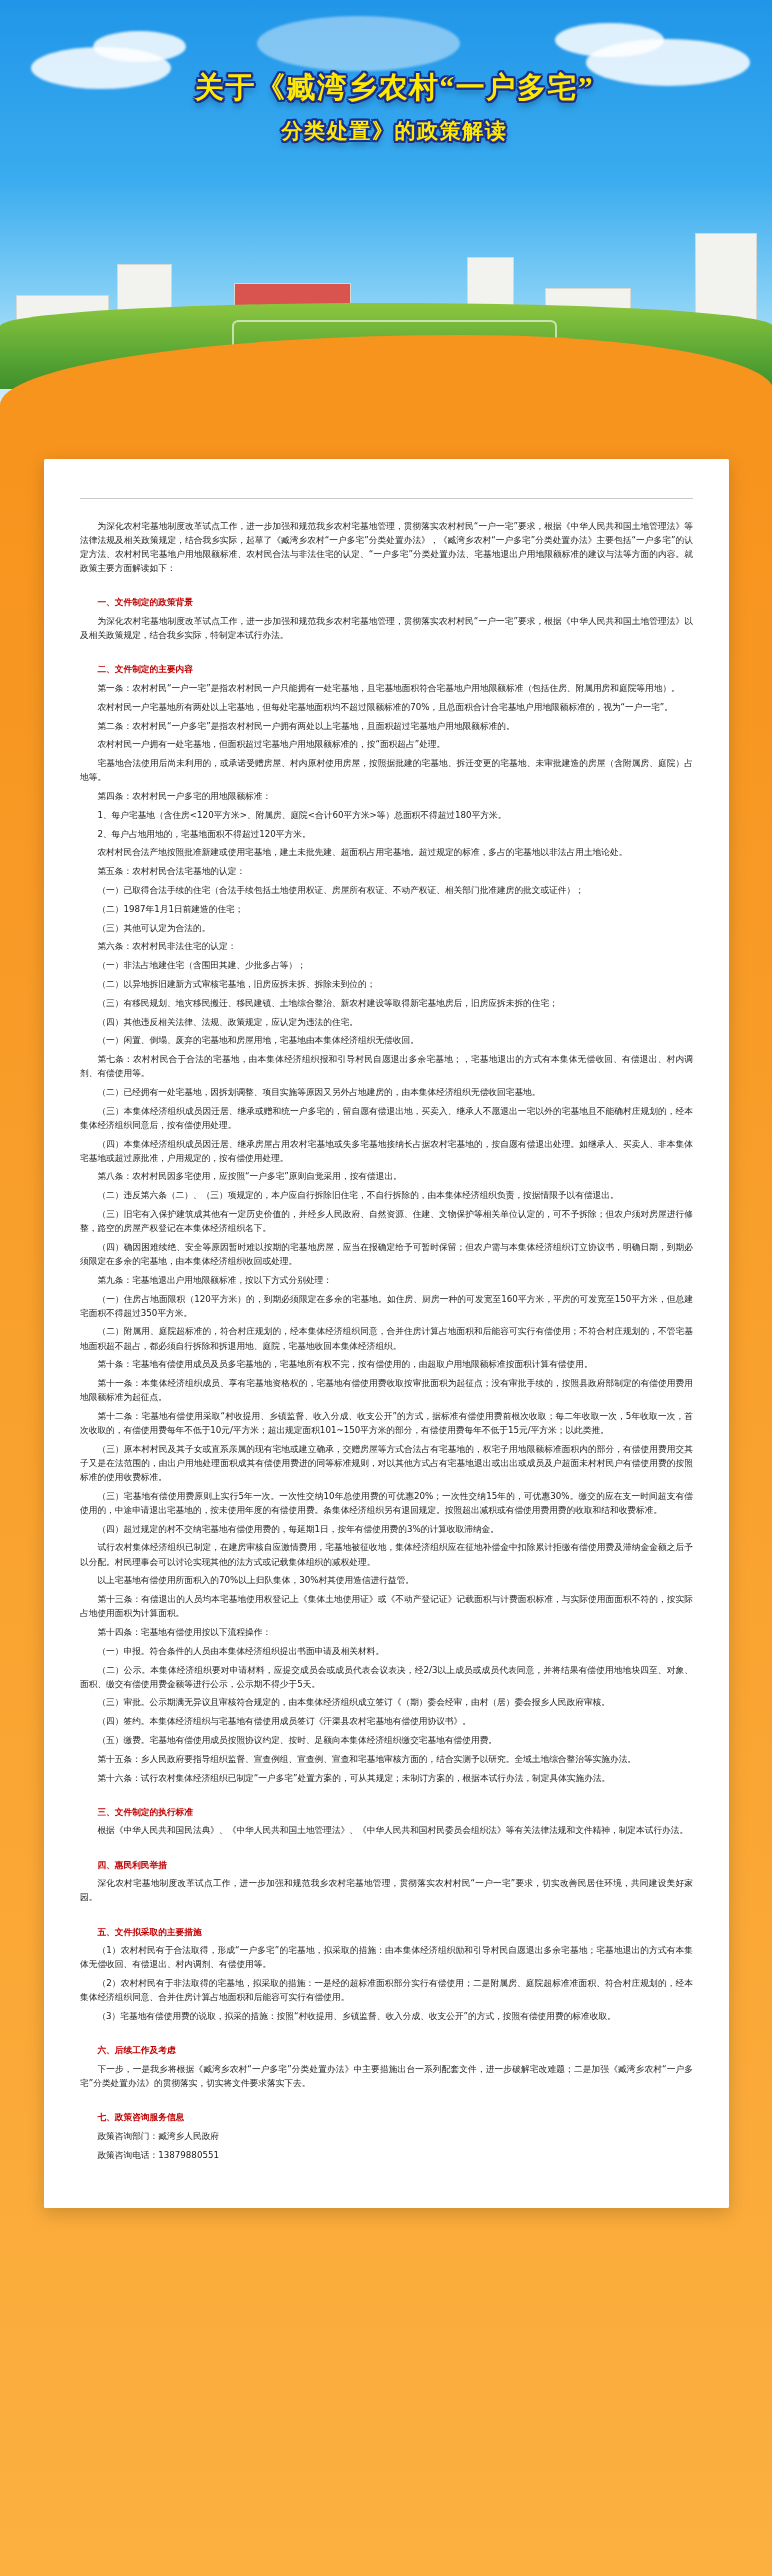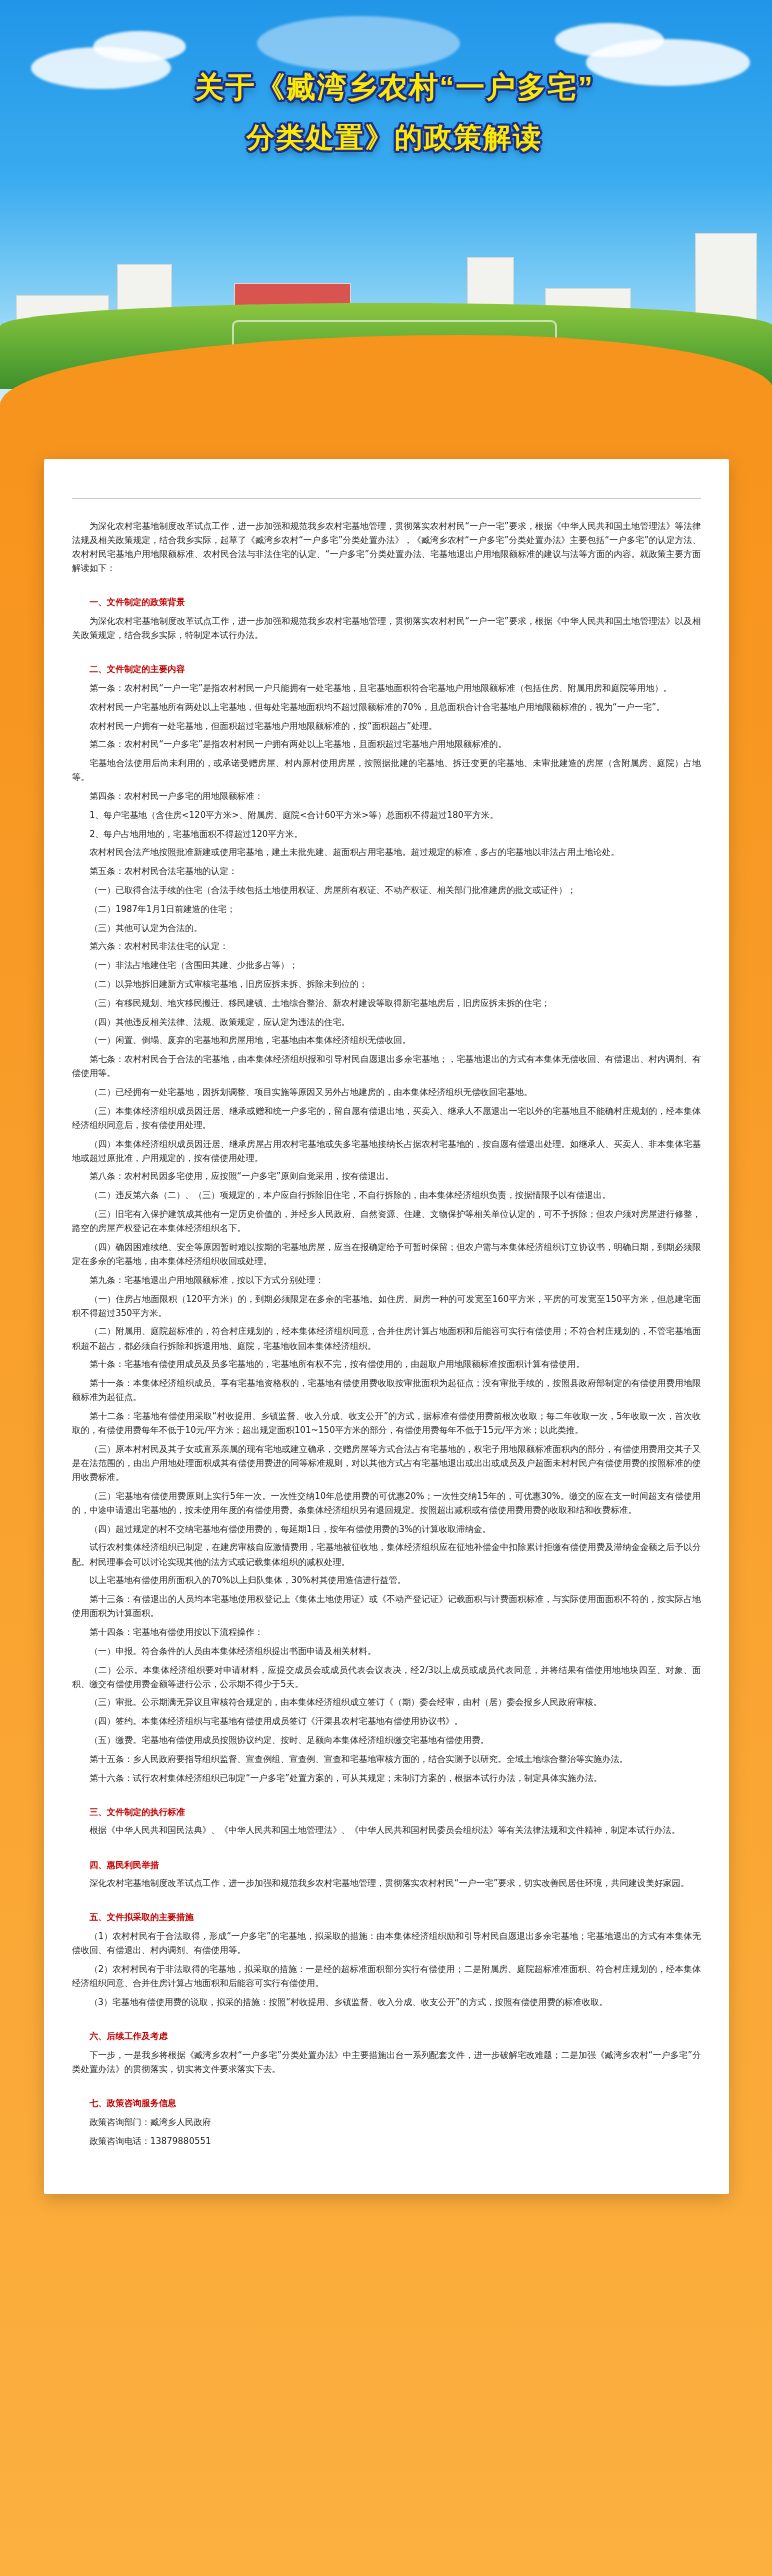--- a/index.html
+++ b/index.html
@@ -36,33 +36,33 @@
   .c4 { width: 109px; height: 34px; right: 109px; top: 23.4px; }
   .c5 { width: 203px; height: 55px; left: 257px; top: 15.6px; opacity: .5; }
 
   .title-wrap {
     position: relative;
     z-index: 6;
     padding-top: 62px;
     text-align: center;
   }
   .title-line {
-    font-family: Liberation Sans, sans-serif;
+    font-family: Liberation Serif, serif;
     font-weight: bold;
     font-size: 29px;
     letter-spacing: 1.6px;
     color: #ffe900;
     text-shadow:
       -1.6px -1.6px 0 #1a2f8f, 1.6px -1.6px 0 #1a2f8f, -1.6px 1.6px 0 #1a2f8f, 1.6px 1.6px 0 #1a2f8f,
       0 2.3px 0 #1a2f8f, 2.3px 0 0 #1a2f8f, 0 -2.3px 0 #1a2f8f, -2.3px 0 0 #1a2f8f,
       0 4.7px 6.2px rgba(0,0,0,.35);
     line-height: 1.75;
     padding-left: 16px;
   }
-  .title-line.second { font-size: 28px; }
+  .title-line.second { font-size: 21px; }
 
   
   .city {
     position: absolute;
     left: 0; right: 0;
     bottom: 117px;
     height: 156px;
     z-index: 3;
   }
   .bld {
@@ -124,21 +124,21 @@
     z-index: 6;
   }
 
   
   .sheet {
     position: relative;
     z-index: 10;
     width: 685px;
     margin: -7.8px auto 36px;
     background: #ffffff;
-    padding: 31px 28px 42px;
+    padding: 31px 36px 42px;
     box-shadow: 0 4.7px 17px rgba(0,0,0,.18);
     border-radius: 1.6px;
   }
   .sheet:before {
     content: "";
     display: block;
     border-top: 0.8px solid #c9c9c9;
     margin: 7.8px 0 20px;
   }
   .doc p {
@@ -200,22 +200,22 @@
   </div>
 
   <div class="sheet">
     <div class="doc" id="doc-body">
         <p class="body">为深化农村宅基地制度改革试点工作，进一步加强和规范我乡农村宅基地管理，贯彻落实农村村民“一户一宅”要求，根据《中华人民共和国土地管理法》等法律法规及相关政策规定，结合我乡实际，起草了《臧湾乡农村“一户多宅”分类处置办法》，《臧湾乡农村“一户多宅”分类处置办法》主要包括“一户多宅”的认定方法、农村村民宅基地户用地限额标准、农村民合法与非法住宅的认定、“一户多宅”分类处置办法、宅基地退出户用地限额标准的建议与法等方面的内容。就政策主要方面解读如下：</p>
         <p class="h2">一、文件制定的政策背景</p>
         <p class="body">为深化农村宅基地制度改革试点工作，进一步加强和规范我乡农村宅基地管理，贯彻落实农村村民“一户一宅”要求，根据《中华人民共和国土地管理法》以及相关政策规定，结合我乡实际，特制定本试行办法。</p>
         <p class="h2">二、文件制定的主要内容</p>
         <p class="body">第一条：农村村民“一户一宅”是指农村村民一户只能拥有一处宅基地，且宅基地面积符合宅基地户用地限额标准（包括住房、附属用房和庭院等用地）。</p>
         <p class="body">农村村民一户宅基地所有两处以上宅基地，但每处宅基地面积均不超过限额标准的70%，且总面积合计合宅基地户用地限额标准的，视为“一户一宅”。</p>
+        <p class="body">第二条：农村村民“一户多宅”是指农村村民一户拥有两处以上宅基地，且面积超过宅基地户用地限额标准的。</p>
         <p class="body">农村村民一户拥有一处宅基地，但面积超过宅基地户用地限额标准的，按“面积超占”处理。</p>
-        <p class="body">第二条：农村村民“一户多宅”是指农村村民一户拥有两处以上宅基地，且面积超过宅基地户用地限额标准的。</p>
         <p class="body">宅基地合法使用后尚未利用的，或承诺受赠房屋、村内原村使用房屋，按照据批建的宅基地、拆迁变更的宅基地、未审批建造的房屋（含附属房、庭院）占地等。</p>
         <p class="body">第四条：农村村民一户多宅的用地限额标准：</p>
         <p class="body">1、每户宅基地（含住房&lt;120平方米&gt;、附属房、庭院&lt;合计60平方米&gt;等）总面积不得超过180平方米。</p>
         <p class="body">2、每户占地用地的，宅基地面积不得超过120平方米。</p>
         <p class="body">农村村民合法产地按照批准新建或使用宅基地，建土未批先建、超面积占用宅基地。超过规定的标准，多占的宅基地以非法占用土地论处。</p>
         <p class="body">第五条：农村村民合法宅基地的认定：</p>
         <p class="body">（一）已取得合法手续的住宅（合法手续包括土地使用权证、房屋所有权证、不动产权证、相关部门批准建房的批文或证件）；</p>
         <p class="body">（二）1987年1月1日前建造的住宅；</p>
         <p class="body">（三）其他可认定为合法的。</p>
         <p class="body">第六条：农村村民非法住宅的认定：</p>

